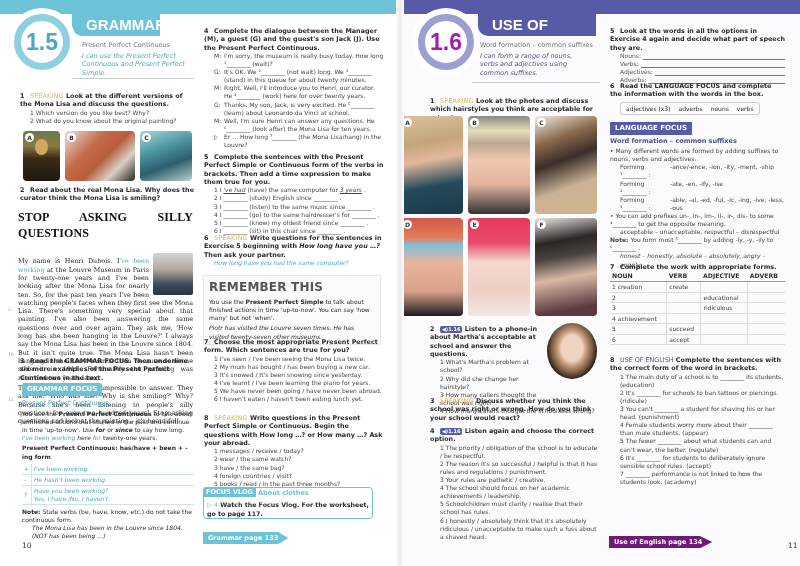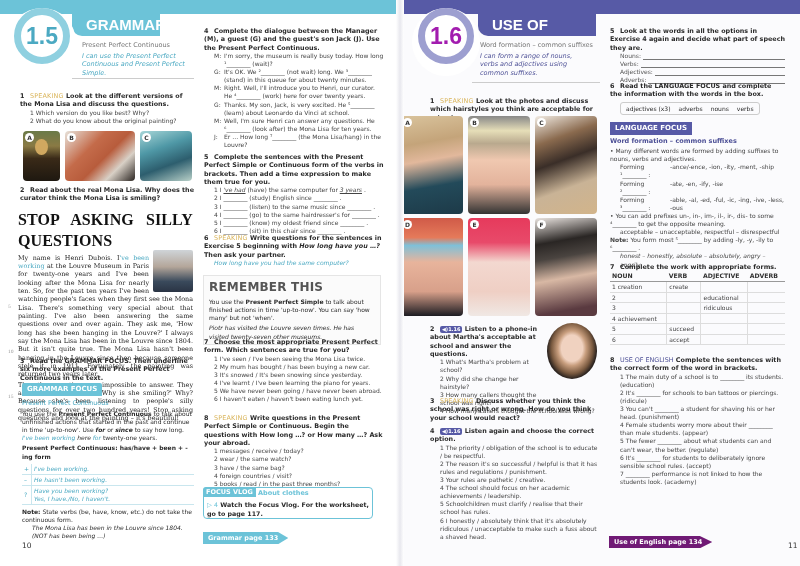--- a/index.html
+++ b/index.html
@@ -6,21 +6,21 @@
 html,body{width:800px;height:566px;overflow:hidden;background:#fff}
 body{font-family:"DejaVu Sans","Liberation Sans",sans-serif;font-size:6px;color:#2a2a2a;line-height:1.25;position:relative}
 .page{position:absolute;top:0;height:566px;overflow:hidden;background:#fff}
 .page.left{left:0;width:400px}
 .page.right{left:400px;width:400px;background:#fbfbfd}
 .gutter{position:absolute;left:396px;top:0;width:8px;height:566px;background:linear-gradient(90deg,#fff,#e8e8ee,#fff);z-index:5}
 
 .topbar{position:absolute;top:0;height:14px}
 .left .topbar{left:0;width:400px;background:#6cc3d8}
 .right .topbar{left:0;width:400px;background:#575aa6}
-.badge-circle{position:absolute;top:8px;width:68px;height:68px;border-radius:50%;background:#fff;display:flex;justify-content:center;z-index:2}
+.badge-circle{position:absolute;top:8px;width:68px;height:68px;border-radius:50%;background:#fff;display:flex;align-items:center;justify-content:center;z-index:2}
 .badge-ring{width:56px;height:56px;border-radius:50%;display:flex;align-items:center;justify-content:center;font-family:"Liberation Sans",sans-serif;font-size:23px;font-weight:bold}
 .left .badge-circle{left:8px}
 .left .badge-ring{border:7px solid #8fd0e0;color:#4ba9c2;background:#fff}
 .right .badge-circle{left:12px}
 .right .badge-ring{border:7px solid #9d9fd0;color:#a21caf;background:#fff}
 .title-tab{position:absolute;top:14px;height:22px;padding:0 14px;color:#fff;font-family:"Liberation Sans",sans-serif;font-weight:bold;font-size:15px;line-height:22px;border-radius:0 0 0 10px}
 .left .title-tab{left:72px;width:88px;background:#6cc3d8}
 .right .title-tab{left:78px;width:118px;background:#575aa6}
 .subtitle{position:absolute;font-size:6.5px;color:#777}
 .goal{position:absolute;font-size:6.5px;font-style:italic;line-height:1.3}
@@ -38,21 +38,21 @@
 .q{font-size:6px;line-height:1.35;color:#444}
 .q i{color:#444}
 .ans{color:#4ba9c2}
 .ansp{color:#4d5096}
 .audio{display:inline-block;background:#575aa6;color:#fff;border-radius:2px;font-size:5px;padding:0 2px;font-weight:bold}
 
 .photo{position:absolute;border-radius:4px;overflow:hidden}
 .lbl{position:absolute;left:2px;top:2px;width:9px;height:9px;border-radius:50%;background:#fff;color:#333;font-size:6px;font-weight:bold;text-align:center;line-height:9px}
 
 .article{position:absolute;left:18px;top:210px;width:175px;font-family:"DejaVu Serif","Liberation Serif",serif;font-size:6.4px;line-height:1.3;color:#222;text-align:justify}
-.article h2{font-family:"Liberation Serif",serif;font-size:16px;font-weight:bold;letter-spacing:.1px;margin-bottom:2px;color:#111}
+.article h2{font-family:"Liberation Serif",serif;font-size:12px;font-weight:bold;letter-spacing:.1px;margin-bottom:16px;color:#111}
 .article .hl{color:#4ba9c2}
 .lnum{position:absolute;left:-10px;font-size:4.5px;color:#999}
 
 .gf-head{display:inline-block;background:#6cc3d8;color:#fff;font-weight:bold;font-size:7px;padding:2px 5px;border-radius:2px 2px 0 0}
 .gf{position:absolute;left:22px;top:383px;width:172px;font-size:6px;line-height:1.35}
 .gf .sub{color:#4ba9c2;font-size:6.4px;margin:3px 0 2px}
 .gf table{border-collapse:collapse;width:100%;margin:3px 0}
 .gf td{border-bottom:1px solid #c9e6ee;padding:1px 2px;color:#4ba9c2;font-style:italic}
 .gf td.s{width:8px;color:#4ba9c2;font-style:normal;border-right:1px solid #c9e6ee}
 

